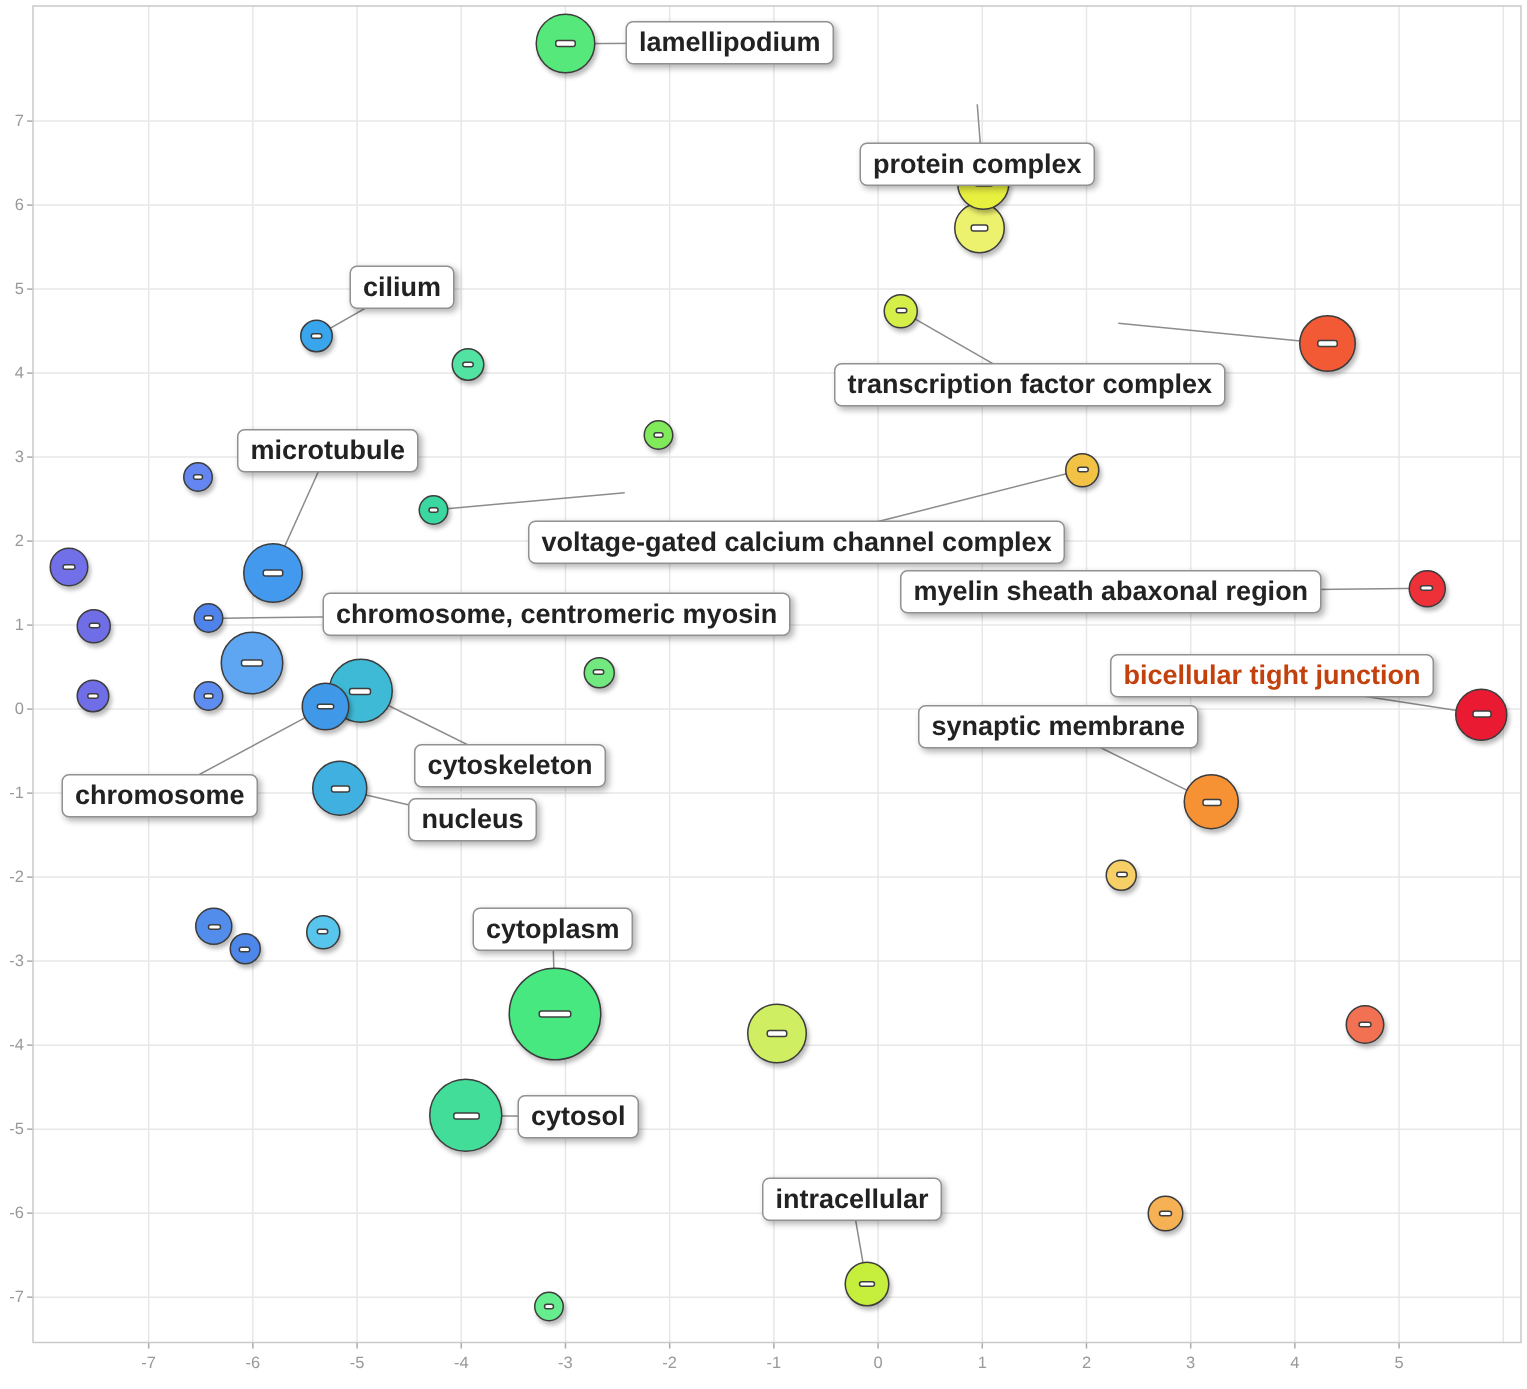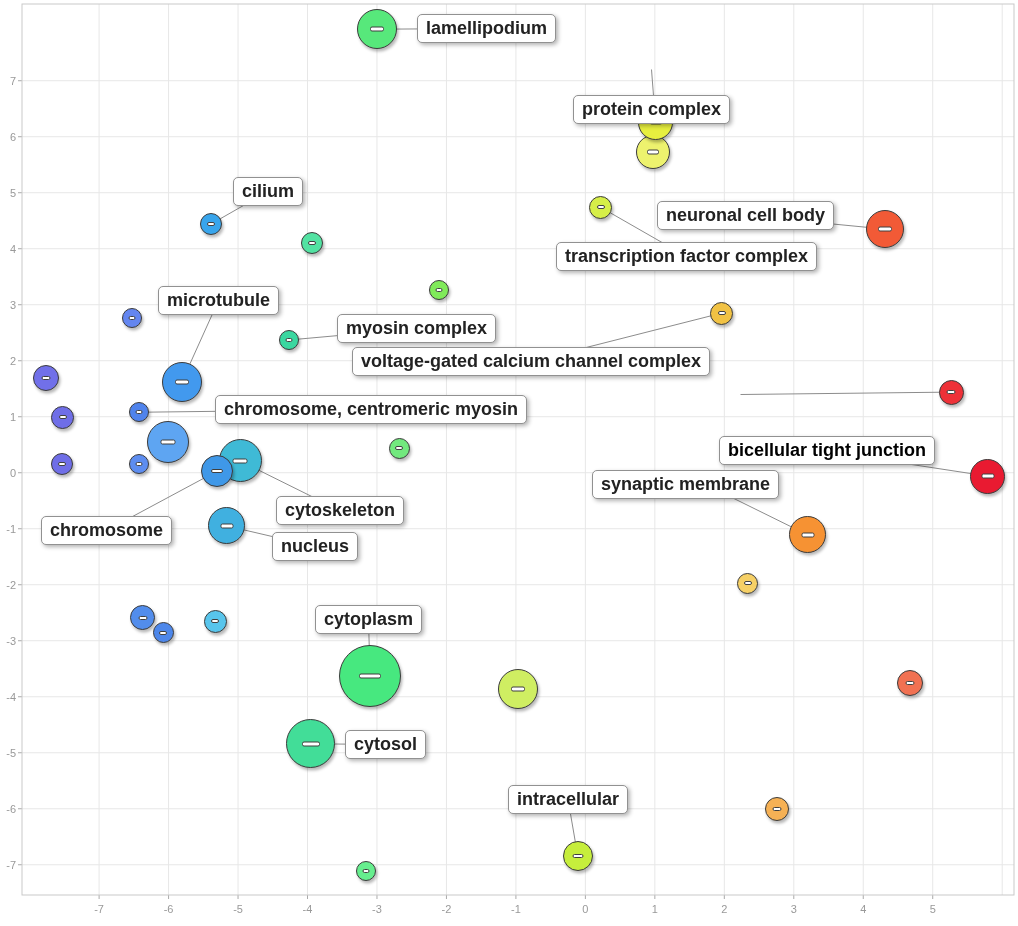--- a/index.html
+++ b/index.html
@@ -208,28 +208,27 @@
         <div class="minus" style="width: 11px; height: 4px;"></div>
       </div>
       <div class="bubble" style="left: 355.866px; top: 860.919px; width: 20px; height: 20px; background: rgb(102, 238, 142); border-color: rgb(60, 60, 60);">
         <div class="minus" style="width: 7px; height: 4px;"></div>
       </div>
     </div>
   <div id="label-layer">
       <div class="anno" style="left: 417px; top: 14px; color: rgb(34, 34, 34); border-color: rgb(145, 145, 145);">lamellipodium</div>
       <div class="anno" style="left: 573px; top: 55px; color: rgb(34, 34, 34); border-color: rgb(145, 145, 145); margin-top: 40px;">protein complex</div>
       <div class="anno" style="left: 233px; top: 177px; color: rgb(34, 34, 34); border-color: rgb(145, 145, 145);">cilium</div>
-      <div class="anno" style="left: 657px; top: 201px; color: rgb(34, 34, 34); border-color: rgb(145, 145, 145);">neuronal cell body</div>
       <div class="anno" style="left: 556px; top: 242px; color: rgb(34, 34, 34); border-color: rgb(145, 145, 145);">transcription factor complex</div>
       <div class="anno" style="left: 158px; top: 286px; color: rgb(34, 34, 34); border-color: rgb(145, 145, 145);">microtubule</div>
-      <div class="anno" style="left: 337px; top: 314px; color: rgb(34, 34, 34); border-color: rgb(145, 145, 145);">myosin complex</div>
       <div class="anno" style="left: 352px; top: 347px; color: rgb(34, 34, 34); border-color: rgb(145, 145, 145);">voltage-gated calcium channel complex</div>
+      <div class="anno" style="left: 600px; top: 380px; color: rgb(34, 34, 34); border-color: rgb(145, 145, 145);">myelin sheath abaxonal region</div>
       <div class="anno" style="left: 215px; top: 395px; color: rgb(34, 34, 34); border-color: rgb(145, 145, 145);">chromosome, centromeric myosin</div>
-      <div class="anno" style="left: 719px; top: 436px; color: #000000; border-color: rgb(145, 145, 145);">bicellular tight junction</div>
-      <div class="anno" style="left: 592px; top: 470px; color: rgb(34, 34, 34); border-color: rgb(145, 145, 145);">synaptic membrane</div>
+      <div class="anno" style="left: 740px; top: 436px; color: #c2410c; border-color: rgb(145, 145, 145);">bicellular tight junction</div>
+      <div class="anno" style="left: 612px; top: 470px; color: rgb(34, 34, 34); border-color: rgb(145, 145, 145);">synaptic membrane</div>
       <div class="anno" style="left: 276px; top: 496px; color: rgb(34, 34, 34); border-color: rgb(145, 145, 145);">cytoskeleton</div>
       <div class="anno" style="left: 41px; top: 516px; color: rgb(34, 34, 34); border-color: rgb(145, 145, 145);">chromosome</div>
       <div class="anno" style="left: 272px; top: 532px; color: rgb(34, 34, 34); border-color: rgb(145, 145, 145);">nucleus</div>
       <div class="anno" style="left: 315px; top: 605px; color: rgb(34, 34, 34); border-color: rgb(145, 145, 145);">cytoplasm</div>
       <div class="anno" style="left: 345px; top: 730px; color: rgb(34, 34, 34); border-color: rgb(145, 145, 145);">cytosol</div>
       <div class="anno" style="left: 508px; top: 785px; color: rgb(34, 34, 34); border-color: rgb(145, 145, 145);">intracellular</div>
     </div>
 <div class="tick-label-x" style="left: 99.1092px; top: 903px; color: rgb(153, 153, 153);">-7</div>
     <div class="tick-label-x" style="left: 168.577px; top: 903px; color: rgb(153, 153, 153);">-6</div>
     <div class="tick-label-x" style="left: 238.045px; top: 903px; color: rgb(153, 153, 153);">-5</div>

